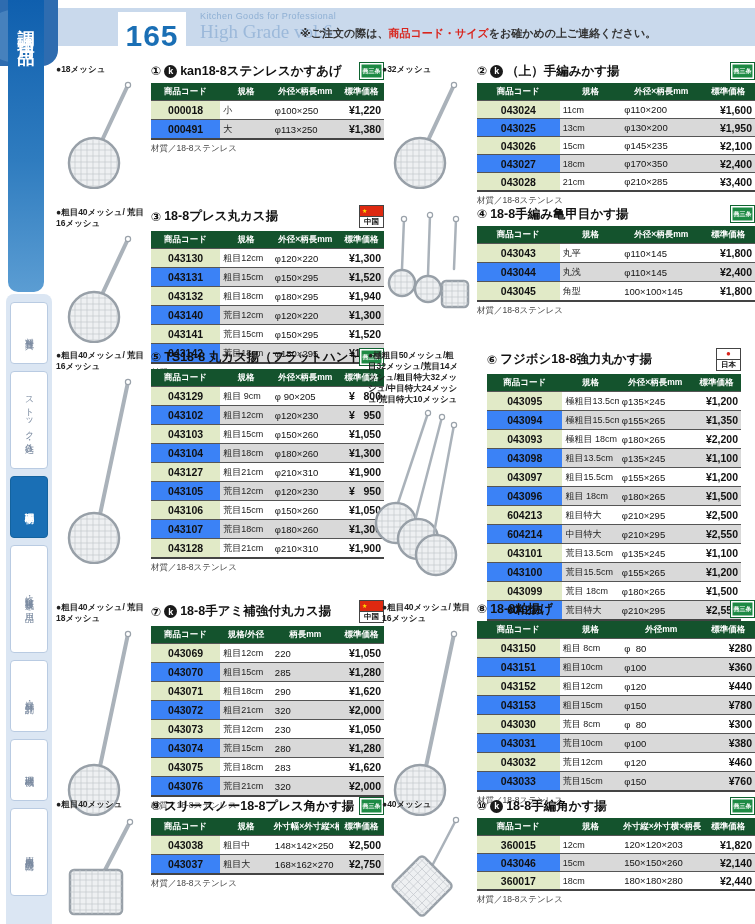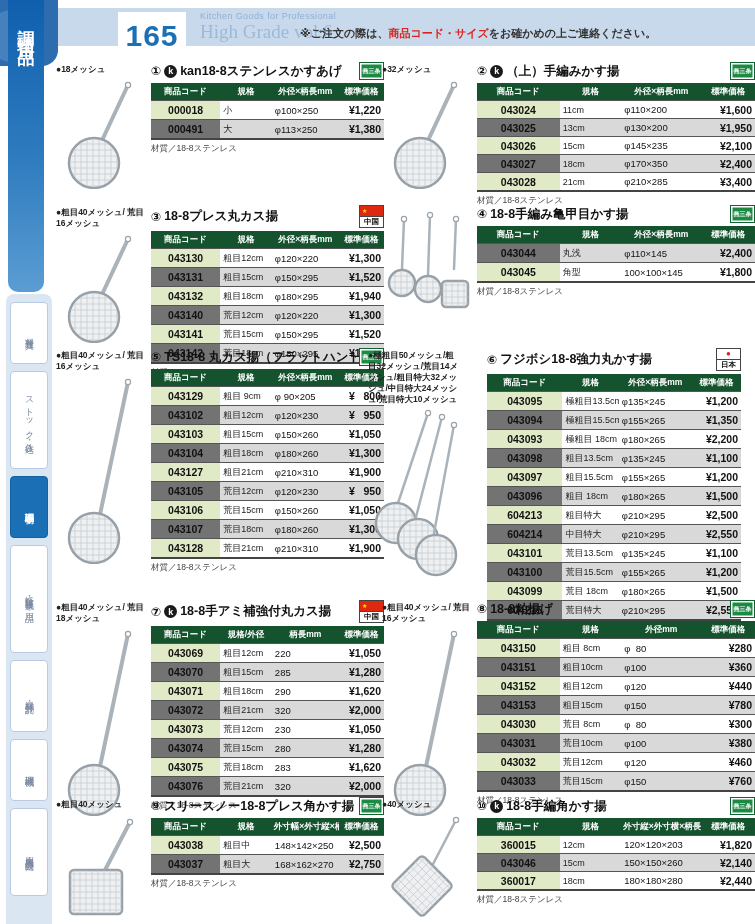--- a/index.html
+++ b/index.html
@@ -47,21 +47,21 @@
   .b-label{font-size:7.5px;font-weight:bold;color:#111;text-align:center;border-top:1px solid #444;line-height:10px;}
   .ptable{width:100%;border-collapse:collapse;border-bottom:2px solid #444;table-layout:fixed;}
   .ptable th{background:#14532d;color:#fff;font-size:8.5px;font-weight:bold;padding:2.5px 2px;white-space:nowrap;overflow:hidden;margin-top:30px;}
   .ptable th:nth-child(1){width:30%;}
   .ptable th:nth-child(2){width:22%;}
   .ptable th:nth-child(3){width:29%;}
   .ptable th:nth-child(4){width:19%;}
   .ptable td{padding:2.5px 3px;border-top:1px solid #555;white-space:pre;overflow:hidden;background:#fff;}
   .ptable tr.alt td{background:#d9d9d9;}
   .ptable td.c0{background:#e1eac7;font-weight:bold;text-align:center;font-size:10.5px;color:#111;}
-  .ptable tr.alt td.c0{background:#737373;}
+  .ptable tr.alt td.c0{background:#3b82f6;}
   .ptable td.c1{font-size:9px;color:#222;}
   .ptable td.c2{font-size:9.5px;color:#111;}
   .ptable td.c3{text-align:right;font-weight:bold;font-size:10.5px;color:#111;}
   .material{font-size:8.5px;color:#444;margin-top:3px;}
 </style>
 </head>
 <body>
 
 <div class="header-band"></div>
 <div class="corner-deco">
@@ -419,20 +419,26 @@
       <table class="ptable">
         <thead>
           <tr>
             <th>商品コード</th>
             <th>規格</th>
             <th>外径×柄長mm</th>
             <th>標準価格</th>
           </tr>
         </thead>
         <tbody>
+          <tr>
+            <td class="c0">043043</td>
+            <td class="c1">丸平</td>
+            <td class="c2">φ110×145</td>
+            <td class="c3">¥1,800</td>
+          </tr>
           <tr class="alt">
             <td class="c0">043044</td>
             <td class="c1">丸浅</td>
             <td class="c2">φ110×145</td>
             <td class="c3">¥2,400</td>
           </tr>
           <tr>
             <td class="c0">043045</td>
             <td class="c1">角型</td>
             <td class="c2">100×100×145</td>

